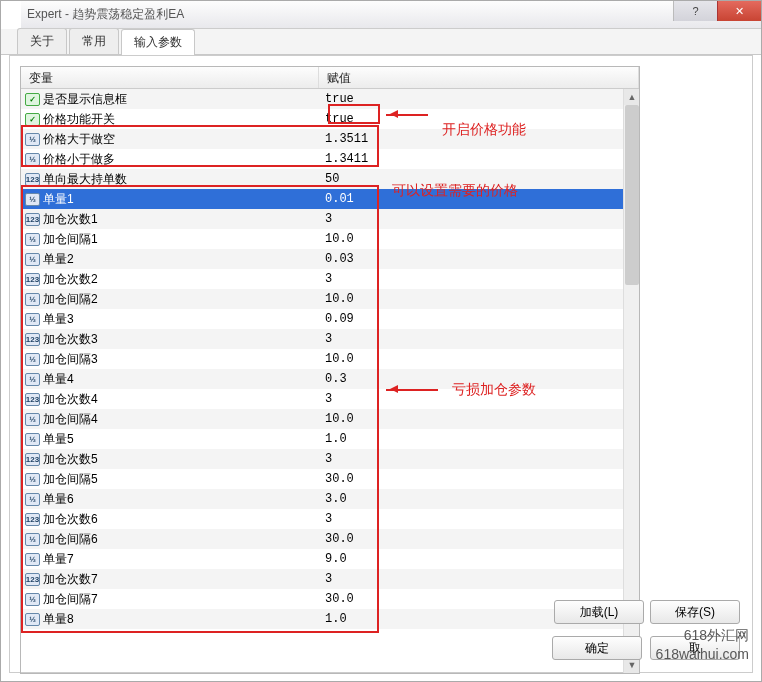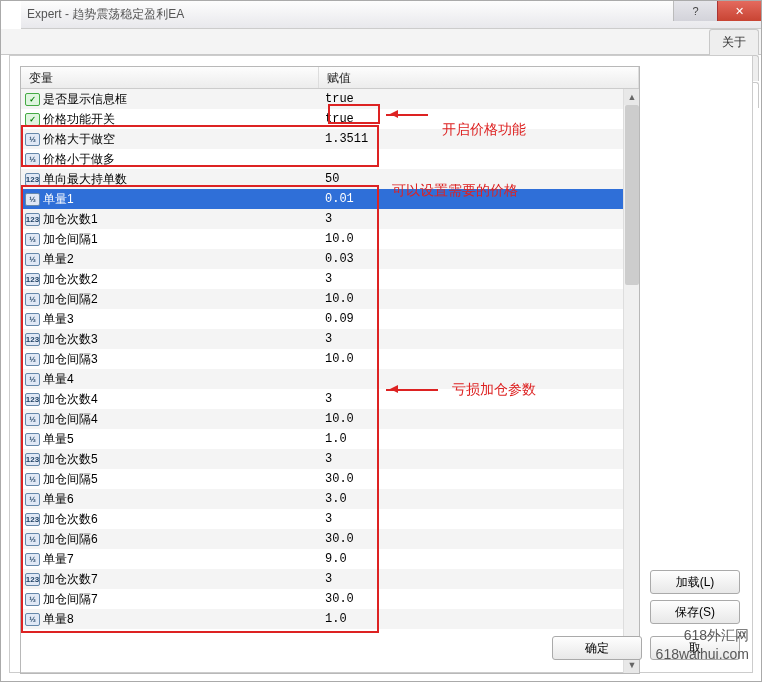--- a/index.html
+++ b/index.html
@@ -7,21 +7,21 @@
 
 .window { width: 762px; height: 682px; background: #fff; border: 1px solid #aaa; position: relative; }
 
 .titlebar { height: 28px; background: linear-gradient(#fdfdfd,#e8e8ec); display: flex; align-items: center; padding: 0 6px; border-bottom: 1px solid #ccc; position: relative; margin-left: 20px; }
 .titlebar .title { color: #555; font-size: 12px; }
 .window-controls { position: absolute; right: 0; top: 0; display: flex; }
 .win-btn { width: 44px; height: 20px; display: flex; align-items: center; justify-content: center; font-size: 11px; }
 .win-min { background: linear-gradient(#e5e5ea,#d3d3da); color:#444; border-left:1px solid #bbb; }
 .win-close { background: linear-gradient(#e46a5e,#c84433); color:#fff; border-left:1px solid #a33; }
 
-.tab-strip { height: 26px; background: #f4f4f4; display: flex; align-items: flex-end; padding-left: 16px; border-bottom: 1px solid #c8c8c8; flex-direction: column; }
+.tab-strip { height: 26px; background: #f4f4f4; display: flex; align-items: flex-end; padding-left: 16px; border-bottom: 1px solid #c8c8c8; }
 .tab { padding: 4px 12px; border: 1px solid #c8c8c8; border-bottom: none; background: #eee; margin-right: 2px; border-radius: 3px 3px 0 0; color: #333; cursor: pointer; }
 .tab.active { background: #fff; position: relative; top: 1px; }
 
 .content { position: absolute; top: 54px; left: 8px; right: 8px; bottom: 8px; border: 1px solid #ccc; background: #fff; padding: 8px; }
 
 .list-panel { position: absolute; left: 10px; top: 10px; width: 620px; height: 608px; border: 1px solid #b8b8b8; overflow: hidden; }
 .list-scroll { position:absolute; top:22px; left:0; right:16px; bottom:0; overflow:hidden; }
 .scrollbar { position:absolute; right:0; top:22px; width:16px; bottom:0; background:#f0f0f0; border-left:1px solid #ddd; }
 .scroll-arrow { width:16px; height:16px; background:#e8e8e8; display:flex; align-items:center; justify-content:center; font-size:9px; color:#666; }
 .scroll-thumb { position:absolute; top:16px; width:14px; left:1px; height:180px; background:#cdcdcd; border-radius:2px; }
@@ -37,21 +37,21 @@
 .row.selected { background: #2f6fd8 !important; color: #fff; }
 .row .cell-name { width: 298px; padding-left: 4px; display: flex; align-items: center; gap: 3px; }
 .row .cell-val { flex: 1; padding-left: 6px; font-family: Liberation Mono, monospace; }
 .row.selected .cell-val { color:#fff; }
 
 .icon-box { width: 15px; height: 13px; display:inline-flex; align-items:center; justify-content:center; font-size:8px; border:1px solid; border-radius:2px; font-family:Arial; font-weight:bold; }
 .icon-bool { background:#dff5df; border-color:#4a4; color:#070; }
 .icon-dbl { background:#e0e8f5; border-color:#68a; color:#246; }
 .icon-int { background:#e0e8f5; border-color:#68a; color:#246; }
 
-.side-buttons { position: absolute; right: 12px; bottom: 48px; display:flex; flex-direction:column; gap:6px; }
+.side-buttons { position: absolute; right: 12px; bottom: 48px; display:flex; flex-direction:row; gap:6px; }
 .side-buttons button, .bottom-buttons button { width: 90px; height: 24px; background: linear-gradient(#fefefe,#e8e8e8); border:1px solid #aaa; border-radius: 3px; font-size:12px; cursor:pointer; }
 .bottom-buttons { position:absolute; right:12px; bottom:12px; display:flex; gap:8px; }
 
 
 .anno-box { position:absolute; border:2px solid #d22; pointer-events:none; }
 .anno-text { position:absolute; color:#d22; font-size:14px; pointer-events:none; }
 .anno-arrow { position:absolute; pointer-events:none; }
 .anno-arrow::before { content:""; position:absolute; top:50%; left:0; right:8px; border-top:2px solid #d22; }
 .anno-arrow::after { content:""; position:absolute; left:0; top:50%; margin-top:-4px; border:4px solid transparent; border-right:8px solid #d22; }
 
@@ -103,20 +103,21 @@
               <span class="icon-box icon-dbl">½</span>
               <span>价格大于做空</span>
             </div>
             <div class="cell-val">1.3511</div>
           </div>
           <div class="row">
             <div class="cell-name">
               <span class="icon-box icon-dbl">½</span>
               <span>价格小于做多</span>
             </div>
+            <div class="cell-val">1.3411</div>
           </div>
           <div class="row">
             <div class="cell-name">
               <span class="icon-box icon-int">123</span>
               <span>单向最大持单数</span>
             </div>
             <div class="cell-val">50</div>
           </div>
           <div class="row selected">
             <div class="cell-name">
@@ -179,20 +180,21 @@
               <span class="icon-box icon-dbl">½</span>
               <span>加仓间隔3</span>
             </div>
             <div class="cell-val">10.0</div>
           </div>
           <div class="row">
             <div class="cell-name">
               <span class="icon-box icon-dbl">½</span>
               <span>单量4</span>
             </div>
+            <div class="cell-val">0.3</div>
           </div>
           <div class="row">
             <div class="cell-name">
               <span class="icon-box icon-int">123</span>
               <span>加仓次数4</span>
             </div>
             <div class="cell-val">3</div>
           </div>
           <div class="row">
             <div class="cell-name">

